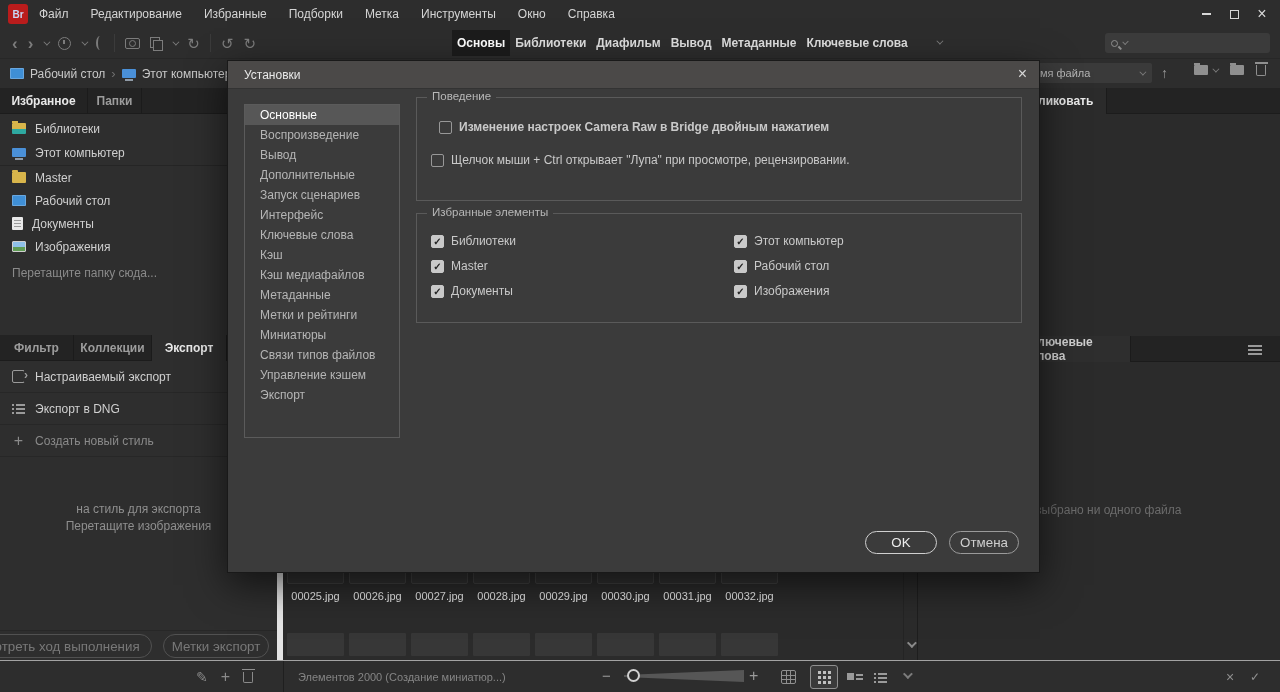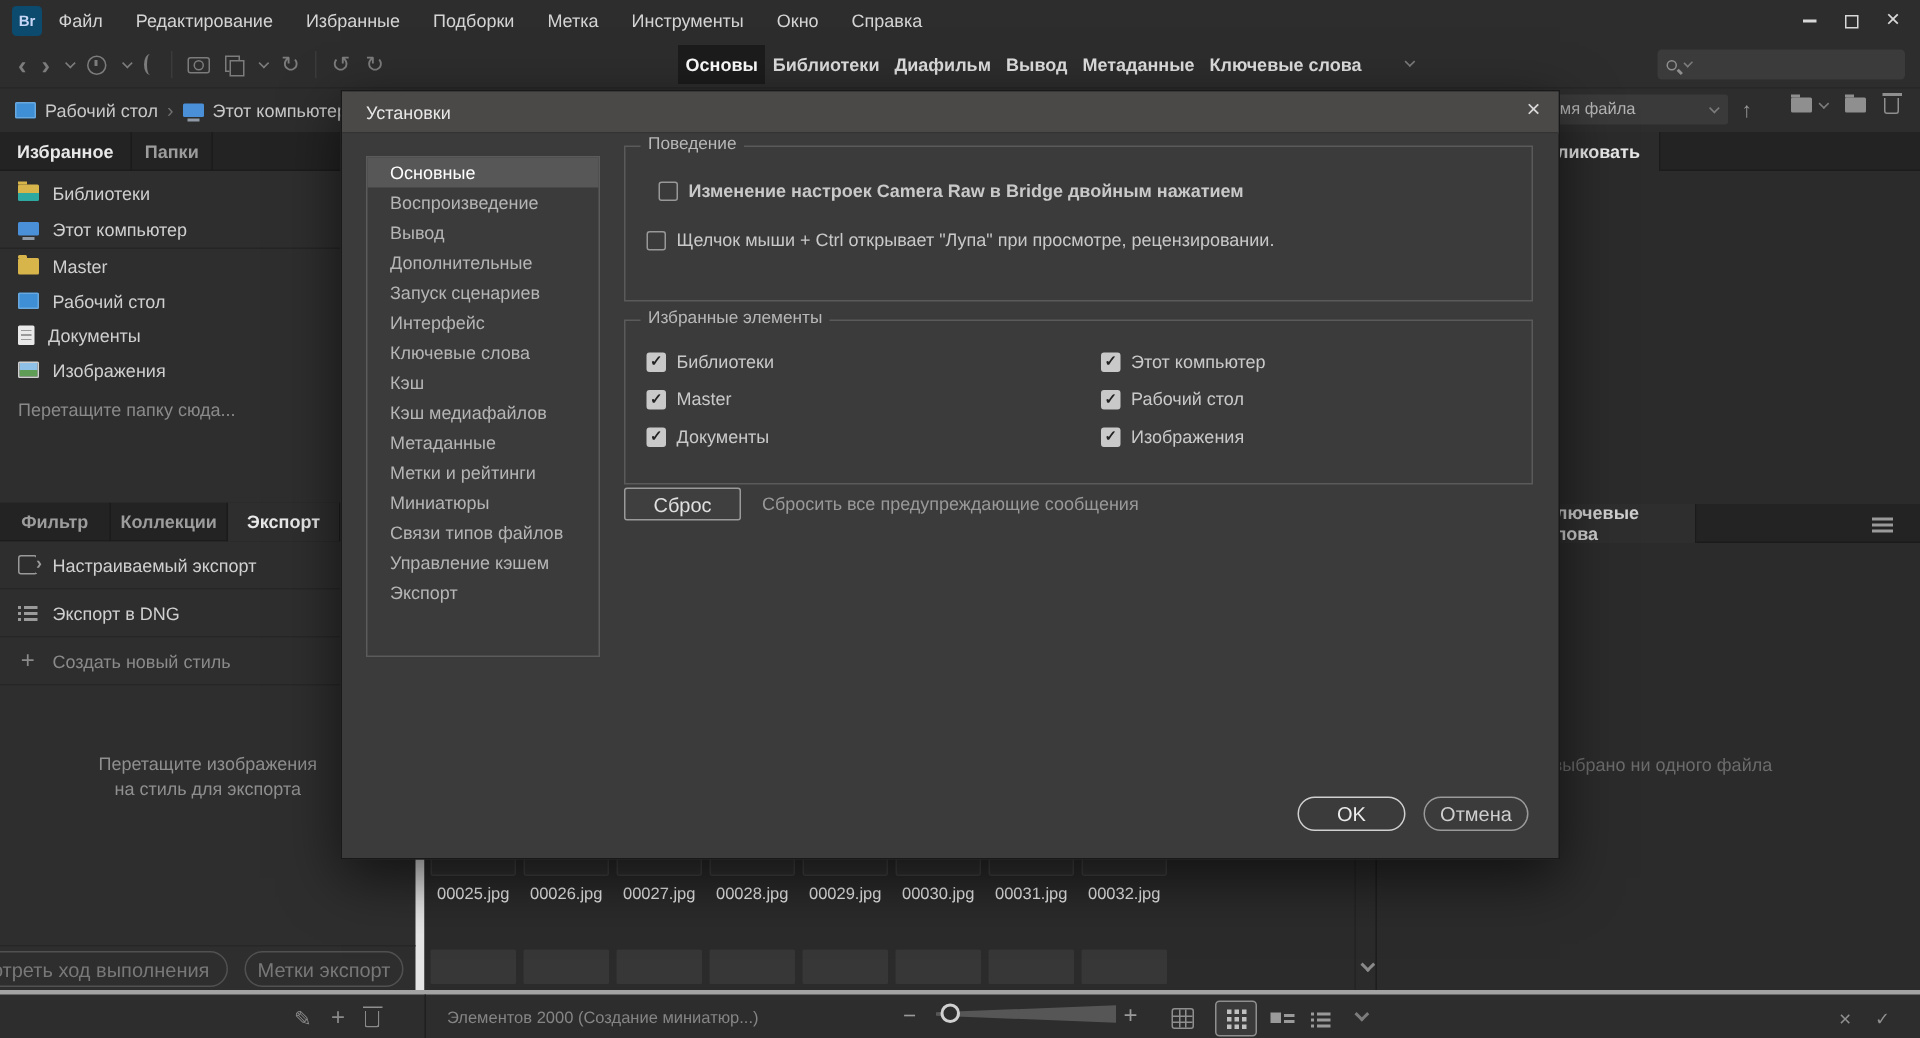--- a/index.html
+++ b/index.html
@@ -3,21 +3,21 @@
 <meta charset="utf-8">
 <style>
   * { margin:0; padding:0; box-sizing:border-box; }
   html,body { width:1280px; height:692px; overflow:hidden; background:#262626;
     font-family:"Liberation Sans", sans-serif; font-size:12px; color:#c8c8c8; }
   .abs { position:absolute; }
 
   
   .menubar { position:absolute; top:0; left:0; width:1280px; height:28px; background:#2d2d2d;
     display:flex; align-items:center; }
-  .app-logo { width:20px; height:20px; margin-left:8px; background:#0c4a6e; border-radius:3px;
+  .app-logo { width:20px; height:20px; margin-left:8px; background:#b91c1c; border-radius:3px;
     color:#c7d6f5; font-size:10px; font-weight:bold; display:flex; align-items:center; justify-content:center; }
   .menu-item { padding:0 11px; color:#d4d4d4; line-height:28px; }
   .win-controls { position:absolute; right:4px; top:0; height:28px; display:flex; }
   .win-btn { width:28px; height:28px; display:flex; align-items:center; justify-content:center; color:#d8d8d8; }
   .min-glyph { width:9px; height:2px; background:#d8d8d8; }
   .max-glyph { width:9px; height:9px; border:1.5px solid #d8d8d8; }
   .close-glyph::before { content:"×"; font-size:16px; line-height:1; }
 
   
   .toolbar { position:absolute; top:28px; left:0; width:1280px; height:30px; background:#2d2d2d; }
@@ -117,21 +117,21 @@
   .sortsel { position:absolute; left:1024px; top:5px; width:128px; height:20px; background:#3a3a3a; border-radius:2px;
     display:flex; align-items:center; padding:0 8px; color:#b5b5b5; font-size:11px; }
   .sortsel .chev { margin-left:auto; }
   .ftb-ic { position:absolute; top:7px; color:#9a9a9a; display:flex; align-items:center; gap:4px; }
   .folder-ic { width:14px; height:10px; background:#8f8f8f; border-radius:1px; position:relative; }
   .folder-ic::before { content:""; position:absolute; top:-2px; left:0; width:6px; height:2px; background:#8f8f8f; }
   .trash-ic { width:10px; height:11px; border:1.5px solid #8f8f8f; border-top:0; border-radius:0 0 2px 2px; position:relative; }
   .trash-ic::before { content:""; position:absolute; left:-2.5px; top:-3px; width:13px; height:1.5px; background:#8f8f8f; }
 
   
-  .statusbar { position:absolute; left:0; top:660px; width:1280px; height:32px; background:#2d2d2d; border-top:3px solid #a3a3a3; }
+  .statusbar { position:absolute; left:0; top:660px; width:1280px; height:32px; background:#2d2d2d; border-top:1px solid #a3a3a3; }
   .sb-sep { position:absolute; left:283px; top:0; width:1px; height:32px; background:#1f1f1f; }
   .sb-text { position:absolute; left:298px; top:10px; color:#858585; font-size:11px; }
   .sb-icons-left { position:absolute; left:196px; top:0; height:32px; display:flex; align-items:center; gap:13px; color:#8a8a8a; }
   .pencil::before { content:"✎"; font-size:14px; }
   .sb-plus::before { content:"+"; font-size:16px; }
   .slider-minus { position:absolute; left:602px; top:6px; color:#9a9a9a; font-size:15px; }
   .wedge { position:absolute; left:624px; top:669px; width:120px; height:14px; background:#565656;
     clip-path:polygon(0 42%, 100% 8%, 100% 92%, 0 58%); }
   .knob { position:absolute; left:627px; top:669px; width:13px; height:13px; border:2px solid #d0d0d0; border-radius:50%; background:#2d2d2d; }
   .slider-plus { position:absolute; left:749px; top:6px; color:#9a9a9a; font-size:16px; }
@@ -356,22 +356,22 @@
         <span class="listicon"></span>
         <span>Экспорт в DNG</span>
       </div>
 
       <div class="exp-item dim" data-icon="plus">
         <span class="plusicon">+</span>
         <span>Создать новый стиль</span>
       </div>
     </div>
   <div class="exp-drop">
+    <div>на стиль для экспорта</div>
     <div>Перетащите изображения</div>
-    <div>на стиль для экспорта</div>
   </div>
   <div class="exp-buttons">
     <button class="pillbtn" style="left:-58px;width:210px">Просмотреть ход выполнения</button>
     <button class="pillbtn" style="left:163px;width:106px">Метки экспорт</button>
   </div>
 </div>
 
 <div class="content">
   <div class="thumbs1">
 
@@ -519,22 +519,18 @@
           <span class="cb-label">Рабочий стол</span>
         </label>
 
         <label class="cb-row checked">
           <span class="cb"></span>
           <span class="cb-label">Изображения</span>
         </label>
       </div>
   </div>
 
-  <div class="reset-row">
-    <button class="reset-btn">Сброс</button>
-    <span class="reset-desc">Сбросить все предупреждающие сообщения</span>
-  </div>
 
   <div class="dlg-actions">
     <button class="okbtn">OK</button>
     <button class="cancelbtn">Отмена</button>
   </div>
 </div>
 
 </body></html>

